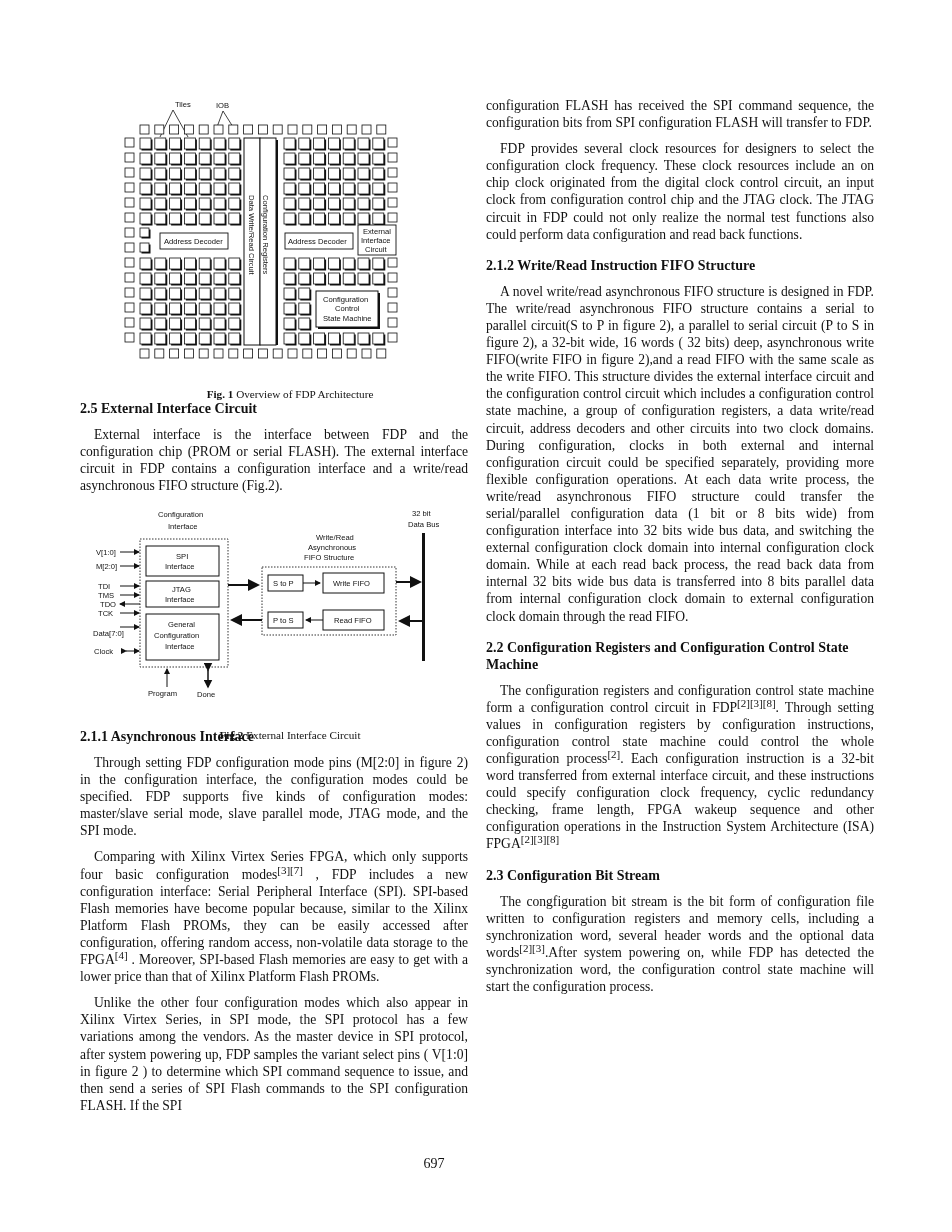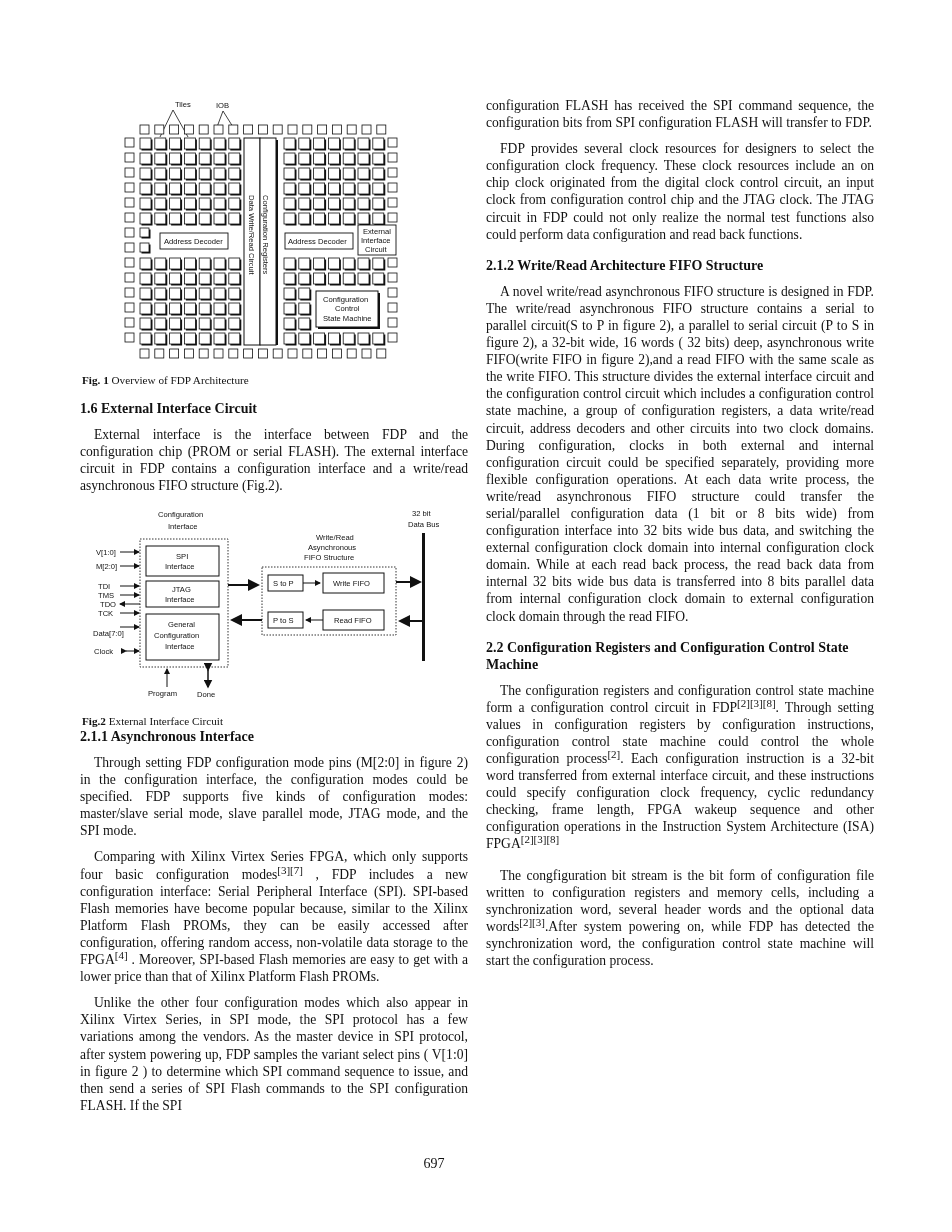--- a/index.html
+++ b/index.html
@@ -2,21 +2,21 @@
 <html><head>
 <meta charset="utf-8">
 <style>
   html, body { margin:0; padding:0; background:#ffffff; }
   body { width:952px; height:1232px; position:relative; overflow:hidden;
          font-family:"Liberation Serif", "DejaVu Serif", serif; color:#111; }
   .col { position:absolute; width:388px; }
   .p { font-size:13.6px; line-height:17.1px; text-align:justify; margin:0; text-indent:14px; }
   .p.noindent { text-indent:0; }
   .h { font-size:14px; font-weight:bold; margin:0; line-height:17px; }
-  .cap { font-size:11.2px; text-align:left; margin:2px; }
+  .cap { font-size:11.2px; text-align:center; margin:16px; }
   .cap b { font-weight:bold; }
   sup { font-size:11px; line-height:0; vertical-align:5px; }
   .fig { position:absolute; }
   .diag-text { font-family:"Liberation Sans", "DejaVu Sans", sans-serif; font-size:7.6px; fill:#111; }
   .pagenum { position:absolute; left:0; width:868px; top:1156px; text-align:center; font-size:14px; }
 </style>
 </head>
 <body>
 
 <div class="fig" style="left:120px;top:95px;width:280px;height:270px;text-decoration:underline;">
@@ -422,21 +422,21 @@
     <text x="203" y="207" class="diag-text">Configuration</text>
     <text x="215" y="216" class="diag-text">Control</text>
     <text x="203" y="226" class="diag-text">State Machine</text>
   </svg>
 </div>
 <p class="cap" style="position:absolute;left:80px;width:388px;top:372px;">
   <b>Fig. 1</b> <span>Overview of FDP Architecture</span>
 </p>
 
 <div class="col" style="left:80px;top:400px;">
-  <p class="h" style="margin-bottom:9px;">1.6 External Interface Circuit</p>
+  <p class="h" style="margin-bottom:9px;">2.5 External Interface Circuit</p>
   <p class="p">External interface is the interface between FDP and the configuration chip (PROM or serial FLASH). The external interface circuit in FDP contains a configuration interface and a write/read asynchronous FIFO structure (Fig.2).</p>
 </div>
 
 <div class="fig" style="left:90px;top:505px;width:360px;height:200px;">
   <svg width="360" height="200" viewBox="0 0 360 200">
     <defs>
       <marker id="ah" markerWidth="6" markerHeight="6" refX="5" refY="3" orient="auto">
           <path d="M0,0 L6,3 L0,6 z" fill="#111"></path>
         </marker>
     </defs>
@@ -508,24 +508,25 @@
   <p class="p" style="margin-bottom:9px;">Through setting FDP configuration mode pins (M[2:0] in figure 2) in the configuration interface, the configuration modes could be specified. FDP supports five kinds of configuration modes: master/slave serial mode, slave parallel mode, JTAG mode, and the SPI mode.</p>
   <p class="p" style="margin-bottom:9px;">
     <span>Comparing with Xilinx Virtex Series FPGA, which only supports four basic configuration modes</span><sup>[3][7]</sup><span> , FDP includes a new configuration interface: Serial Peripheral Interface (SPI). SPI-based Flash memories have become popular because, similar to the Xilinx Platform Flash PROMs, they can be easily accessed after configuration, offering random access, non-volatile data storage to the FPGA</span><sup>[4]</sup><span> . Moreover, SPI-based Flash memories are easy to get with a lower price than that of Xilinx Platform Flash PROMs.</span>
   </p>
   <p class="p">Unlike the other four configuration modes which also appear in Xilinx Virtex Series, in SPI mode, the SPI protocol has a few variations among the vendors. As the master device in SPI protocol, after system powering up, FDP samples the variant select pins ( V[1:0] in figure 2 ) to determine which SPI command sequence to issue, and then send a series of SPI Flash commands to the SPI configuration FLASH. If the SPI</p>
 </div>
 
 <div class="col" style="left:486px;top:97px;">
   <p class="p noindent" style="margin-bottom:9px;">configuration FLASH has received the SPI command sequence, the configuration bits from SPI configuration FLASH will transfer to FDP.</p>
   <p class="p" style="margin-bottom:14px;">FDP provides several clock resources for designers to select the configuration clock frequency. These clock resources include an on chip clock originated from the digital clock control circuit, an input clock from configuration control chip and the JTAG clock. The JTAG circuit in FDP could not only realize the normal test functions also could perform data configuration and read back functions.</p>
-  <p class="h" style="margin-bottom:9px;">2.1.2  Write/Read Architecture FIFO Structure</p>
+  <p class="h" style="margin-bottom:9px;">2.1.2  Write/Read Instruction FIFO Structure</p>
   <p class="p" style="margin-bottom:14px;">A novel write/read asynchronous FIFO structure is designed in FDP. The write/read asynchronous FIFO structure contains a serial to parallel circuit(S to P in figure 2), a parallel to serial circuit (P to S in figure 2), a 32-bit wide, 16 words ( 32 bits) deep, asynchronous write FIFO(write FIFO in figure 2),and a read FIFO with the same scale as the write FIFO. This structure divides the external interface circuit and the configuration control circuit which includes a configuration control state machine, a group of configuration registers, a data write/read circuit, address decoders and other circuits into two clock domains. During configuration, clocks in both external and internal configuration circuit could be specified separately, providing more flexible configuration operations. At each data write process, the write/read asynchronous FIFO structure could transfer the serial/parallel configuration data (1 bit or 8 bits wide) from configuration interface into 32 bits wide bus data, and switching the external configuration clock domain into internal configuration clock domain. While at each read back process, the read back data from internal 32 bits wide bus data is transferred into 8 bits parallel data from internal configuration clock domain to external configuration clock domain through the read FIFO.</p>
   <p class="h" style="margin-bottom:9px;">2.2 Configuration Registers and Configuration Control State Machine</p>
   <p class="p" style="margin-bottom:14px;">
     <span>The configuration registers and configuration control state machine form a configuration control circuit in FDP</span><sup>[2][3][8]</sup><span>. Through setting values in configuration registers by configuration instructions, configuration control state machine could control the whole configuration process</span><sup>[2]</sup><span>. Each configuration instruction is a 32-bit word transferred from external interface circuit, and these instructions could specify configuration clock frequency, cyclic redundancy checking, frame length, FPGA wakeup sequence and other configuration operations in the Instruction System Architecture (ISA) FPGA</span><sup>[2][3][8]</sup>
   </p>
+  <p class="h" style="margin-bottom:9px;">2.3 Configuration Bit Stream</p>
   <p class="p">
     <span>The congfiguration bit stream is the bit form of configuration file written to configuration registers and memory cells, including a synchronization word, several header words and the optional data words</span><sup>[2][3]</sup><span>.After system powering on, while FDP has detected the synchronization word, the configuration control state machine will start the configuration process.</span>
   </p>
 </div>
 
 <div class="pagenum">697</div>
 
 </body></html>

